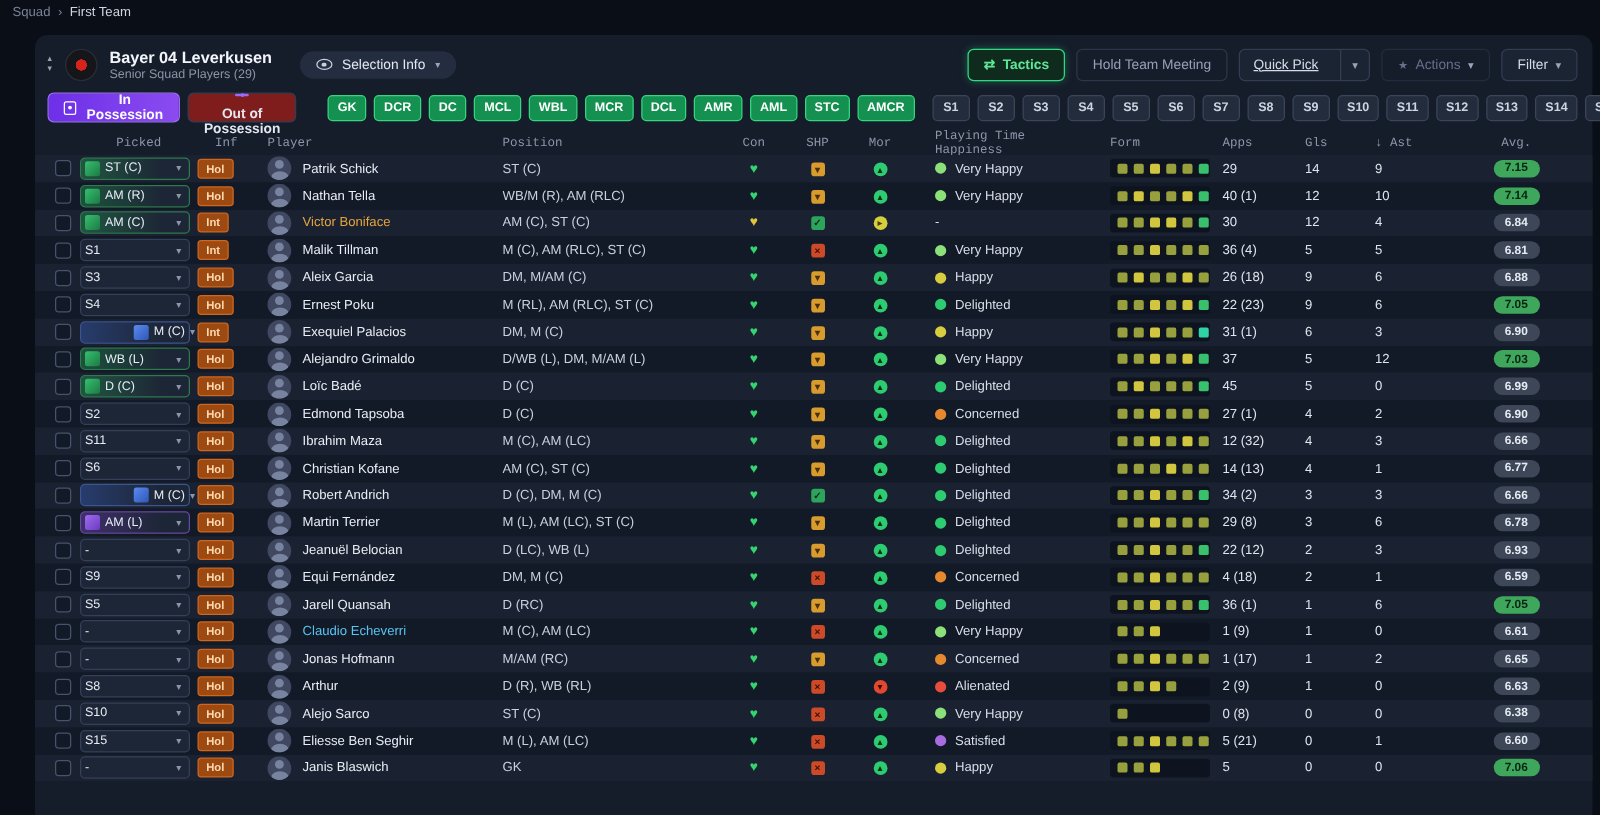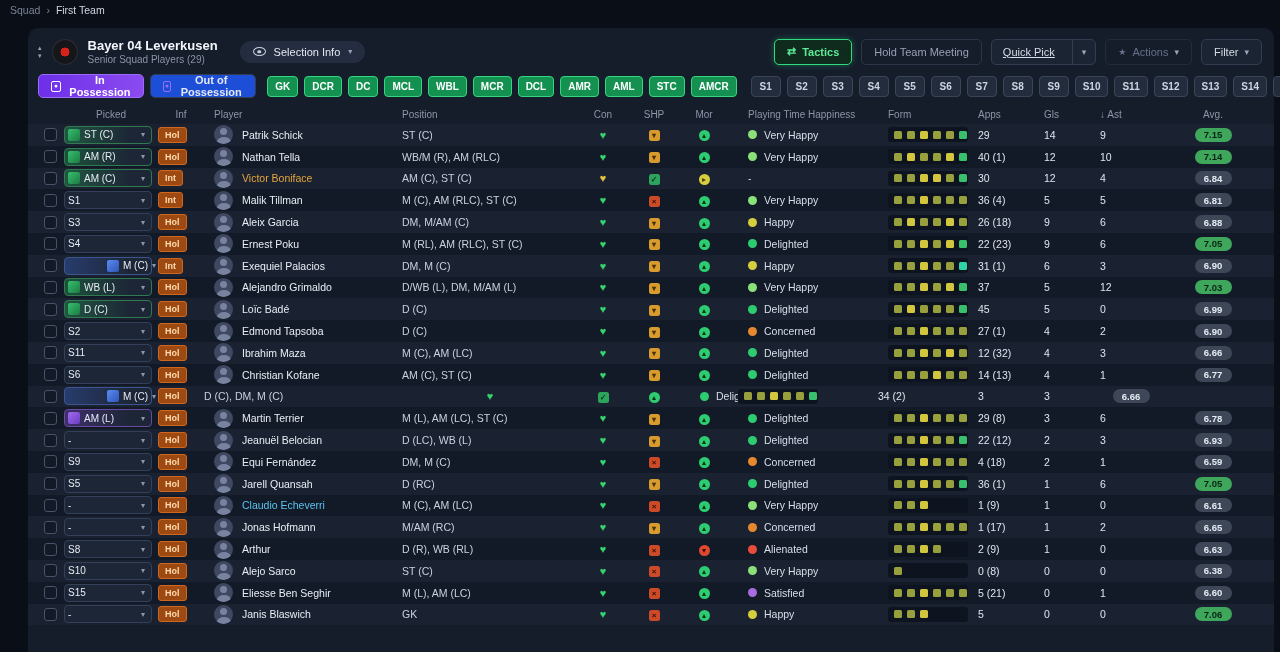--- a/index.html
+++ b/index.html
@@ -34,36 +34,36 @@
   .btn.split .split-main { padding:0 11px; display:flex; align-items:center; height:100%;text-decoration:underline; }
   .btn.split .split-chev { padding:0 9px; border-left:1px solid #323d52; display:flex; align-items:center; height:100%; color:#9aa4b8; font-size:9px; }
   .btn.actions { background:transparent; border:1px solid #232c3c; color:#66708a; }
   .btn.actions .star { font-size:9px; }
   .btn .chev { font-size:9px; color:#9aa4b8; }
 
   
   .filter-row { display:flex; align-items:center; gap:6px; padding:4px 10px 8px 10px; height:32px; }
   .ptab { height:24px; border-radius:5px; font-size:11px; font-weight:bold; display:flex; gap:8px; align-items:center; padding:0 12px; cursor:pointer; font-family:inherit; }
   .ptab.active { background:linear-gradient(90deg,#6d2fe8,#8b4bf0); color:#fff; border:1px solid #9a6cf5; }
-  .ptab.inactive { background:#1d4ed8; border:1px solid #323d52; color:#e3e8f2; margin-right:5px; }
+  .ptab.inactive { background:#7f1d1d; border:1px solid #323d52; color:#e3e8f2; margin-right:19px;flex-direction:column; }
   .ptab-icon { width:11px; height:11px; border-radius:2px; position:relative; display:inline-block; }
   .ptab.active .ptab-icon { border:1.4px solid #fff; }
   .ptab.inactive .ptab-icon { border:1.4px solid #9a6cf5; }
   .ptab-icon::after { content:""; position:absolute; left:50%; top:50%; width:3px; height:3px; border-radius:50%; transform:translate(-50%,-50%); }
   .ptab.active .ptab-icon::after { background:#fff; }
   .ptab.inactive .ptab-icon::after { background:#9a6cf5; }
   .fgroup { display:flex; gap:6px; align-items:center; }
   .fgroup.slots { margin-left:8px; }
   .fbtn { height:21px; min-width:30px; padding:0 7px; border-radius:4px; font-size:10px; font-weight:bold; cursor:pointer; font-family:inherit; }
   .fbtn.pos { background:#149050; border:1px solid #35d67f; color:#fff; }
   .fbtn.slot { background:#232c3c; border:1px solid #3a4558; color:#cdd4e2; }
 
   
   :root { --grid: 26px 94px 46px 198px 176px 50px 52px 48px 150px 100px 66px 56px 62px 1fr; }
-  .thead { display:grid; grid-template-columns:var(--grid); padding:0 10px; height:20px; align-items:center; font-size:10px; color:#8d96a9; }
+  .thead { display:grid; grid-template-columns:var(--grid); padding:0 10px; height:20px; align-items:center; font-size:10px; color:#8d96a9;font-family:Liberation Mono, monospace; }
   .th-picked { text-align:center; }
   .th-inf { text-align:center; }
   .th-player { padding-left:10px; }
   .th-icon { text-align:center; }
   .th-hap { padding-left:20px; }
   .th-form { padding-left:10px; }
   .th-avg { text-align:center; }
   .tbody { display:flex; flex-direction:column; }
   .tr { display:grid; grid-template-columns:var(--grid); padding:0 10px; height:21.8px; align-items:center; font-size:10.5px; cursor:default; }
   .tr:nth-child(odd) { background:#1a2231; }
@@ -717,20 +717,24 @@
           <div class="cb"></div>
         </div>
         <div class="td">
           <div class="dd tint-blue">
             <span class="chip blue"></span>
             <span class="ddlbl">M (C)</span>
             <span class="ddchev">▾</span>
           </div>
         </div>
         <div class="td"><span class="infbadge">Hol</span></div>
+        <div class="td td-player">
+          <span class="avatar"></span>
+          <span class="pname">Robert Andrich</span>
+        </div>
         <div class="td td-pos">D (C), DM, M (C)</div>
         <div class="td td-center"><span class="heart">♥</span></div>
         <div class="td td-center"><span class="shp check">✓</span></div>
         <div class="td td-center"><span class="mor green">▴</span></div>
         <div class="td td-hap">
           <span class="hapdot" style="background: rgb(46, 204, 113);"></span>
           <span class="haptxt">Delighted</span>
         </div>
         <div class="td td-form">
           <div class="formbox">

